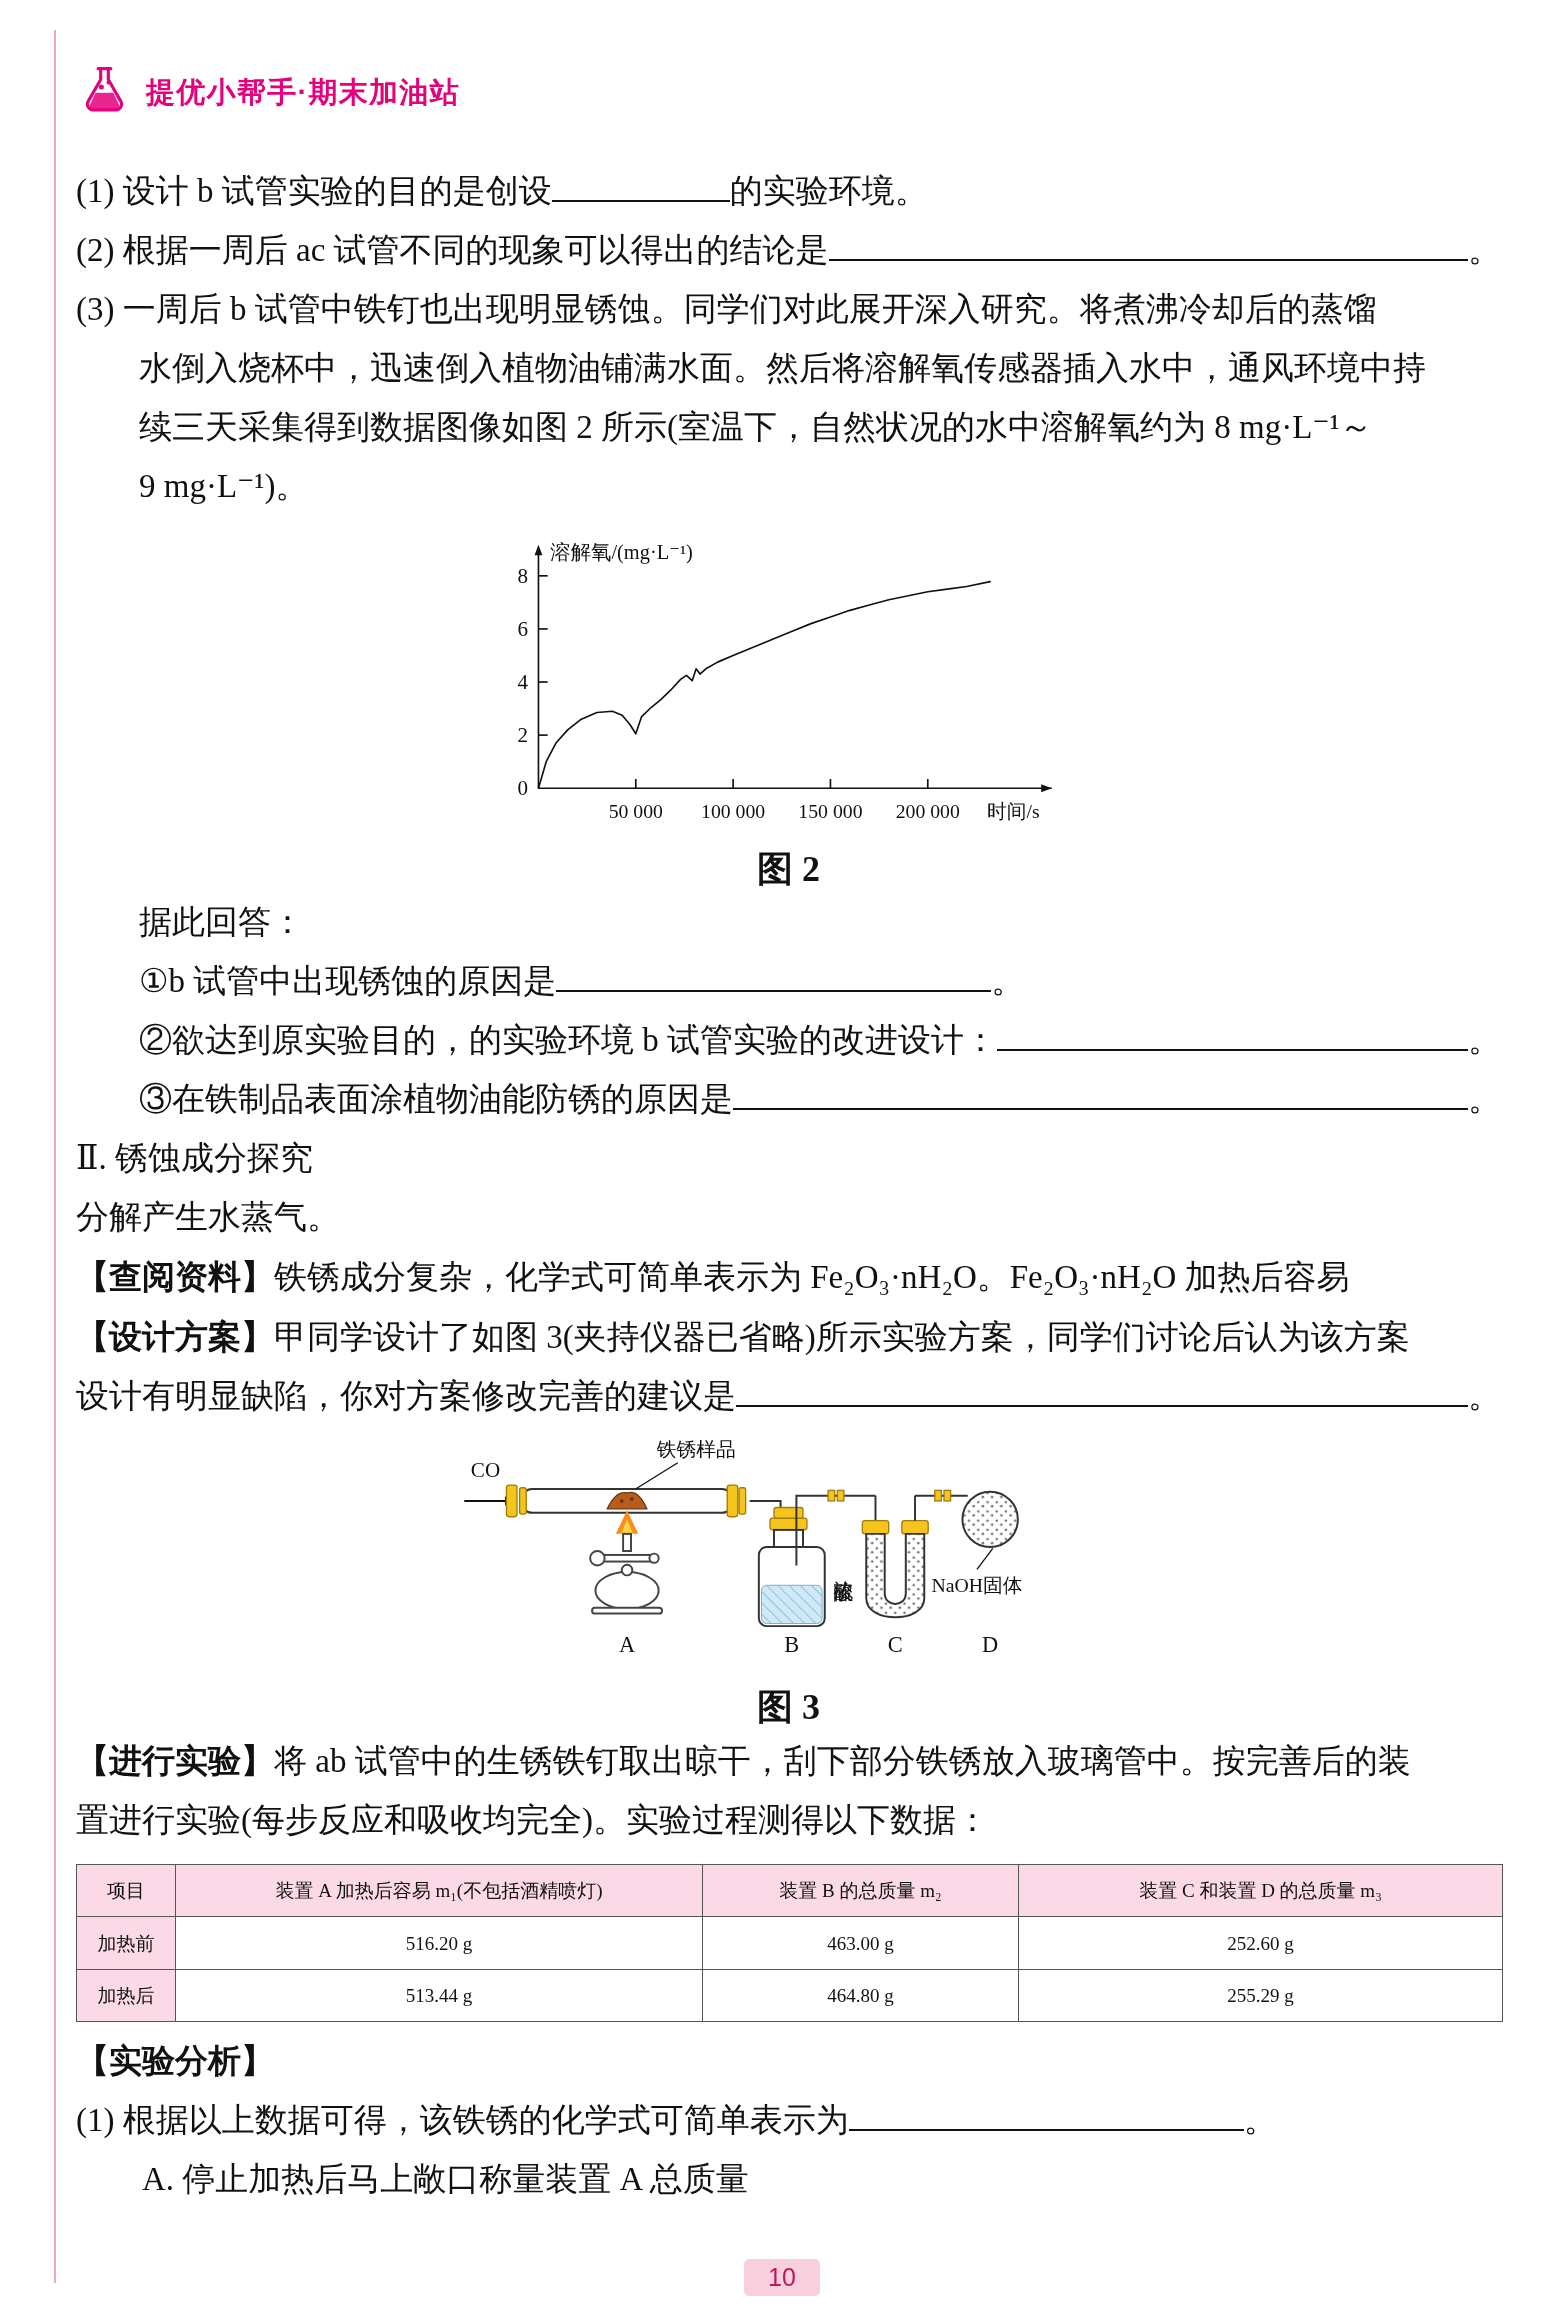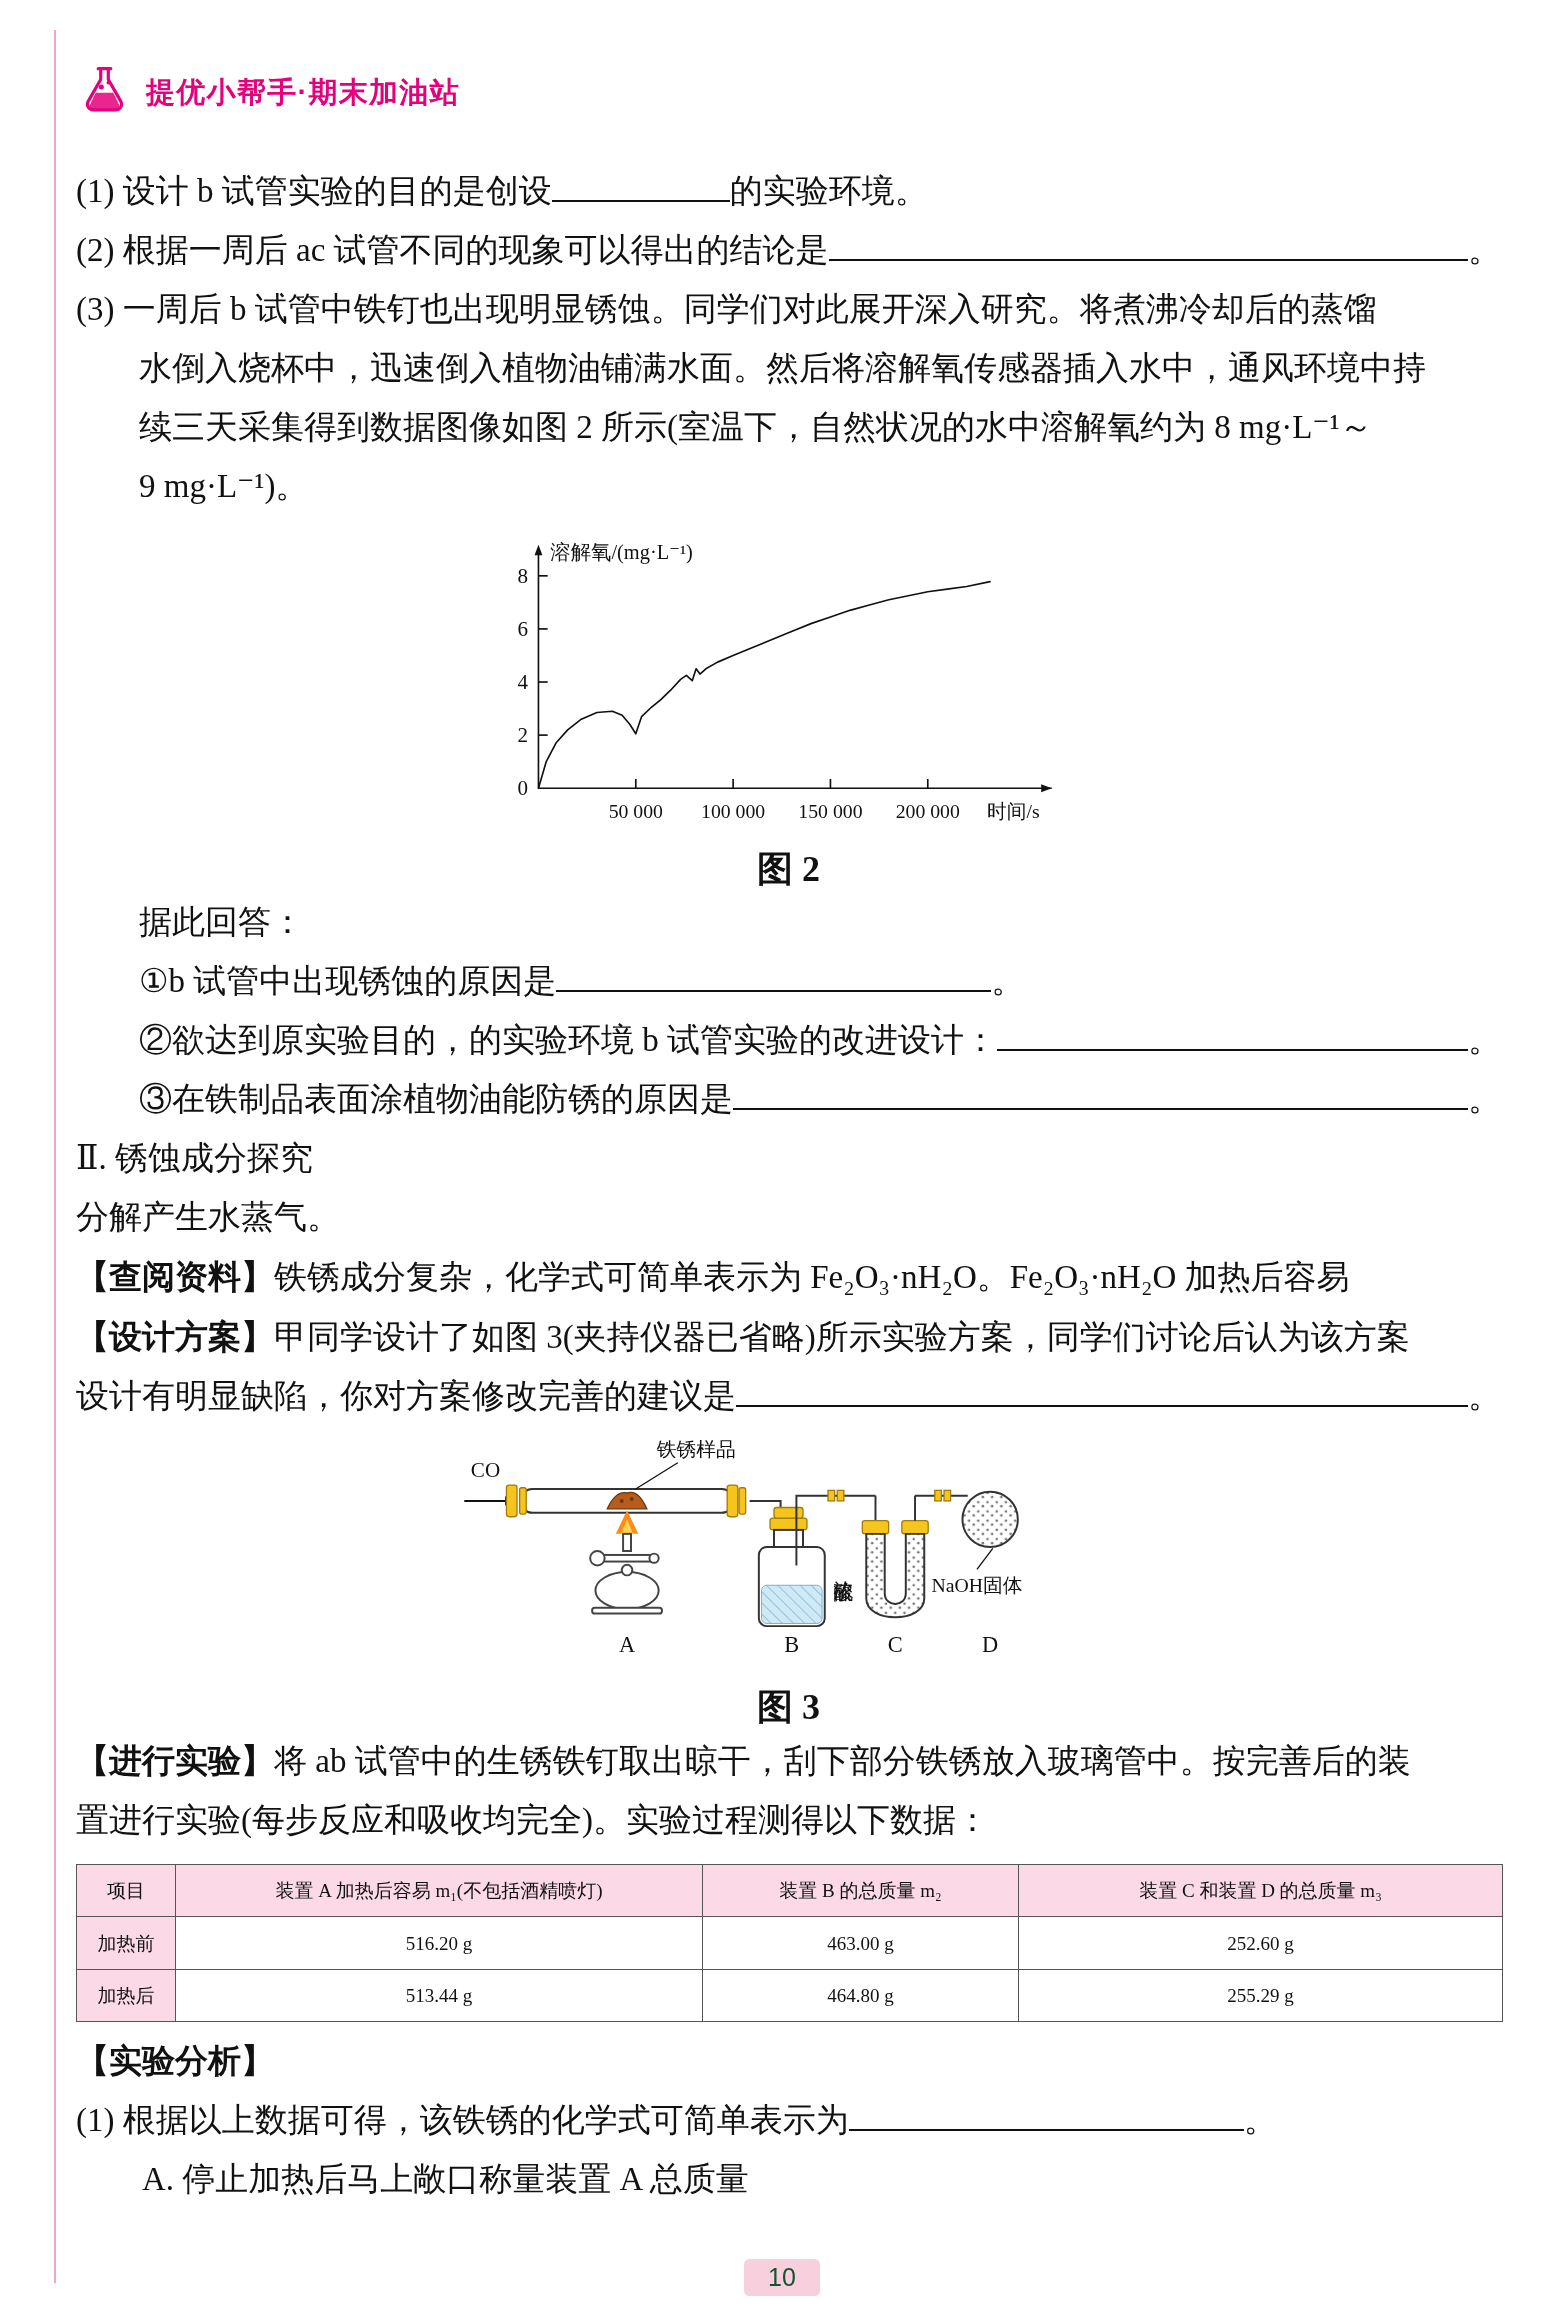--- a/index.html
+++ b/index.html
@@ -25,21 +25,21 @@
   .cont{padding-left:63px;}
   .tag{font-family:"Liberation Sans","DejaVu Sans",sans-serif;font-weight:bold;}
   .figwrap{text-align:center;margin:9.2px 0 2.6px 0;}
   .figcap{font-family:Liberation Serif, serif;font-weight:bold;font-size:36px;line-height:42px;}
   svg text{font-family:"Liberation Serif","DejaVu Serif",serif;fill:#111;}
   table.dt{border-collapse:collapse;margin:14.5px auto 9.2px auto;font-size:19px;line-height:33px;table-layout:fixed;width:1426px;}
   .dt td{border:1.3px solid #555;text-align:center;padding:9.2px 4px;overflow:hidden;}
   .dt tr.hdr td{background:#fbd9e6;}
   .dt td.rowlab{background:#fbd9e6;}
   .pageno-wrap{position:absolute;bottom:14.5px;left:0;width:100%;text-align:center;}
-  .pageno{display:inline-block;background:#f7cfdd;border-radius:5.3px;padding:0 24px;font-size:25px;line-height:37px;color:#14532d;font-family:"Liberation Sans","DejaVu Sans",sans-serif;}
+  .pageno{display:inline-block;background:#f7cfdd;border-radius:5.3px;padding:0 24px;font-size:25px;line-height:37px;color:#be185d;font-family:"Liberation Sans","DejaVu Sans",sans-serif;}
 </style>
 </head>
 <body>
 
 <div class="page">
   <div class="leftrule"></div>
 
   <div class="hd">
     <span>
       <svg width="57" height="57" viewBox="0 0 90 90">

